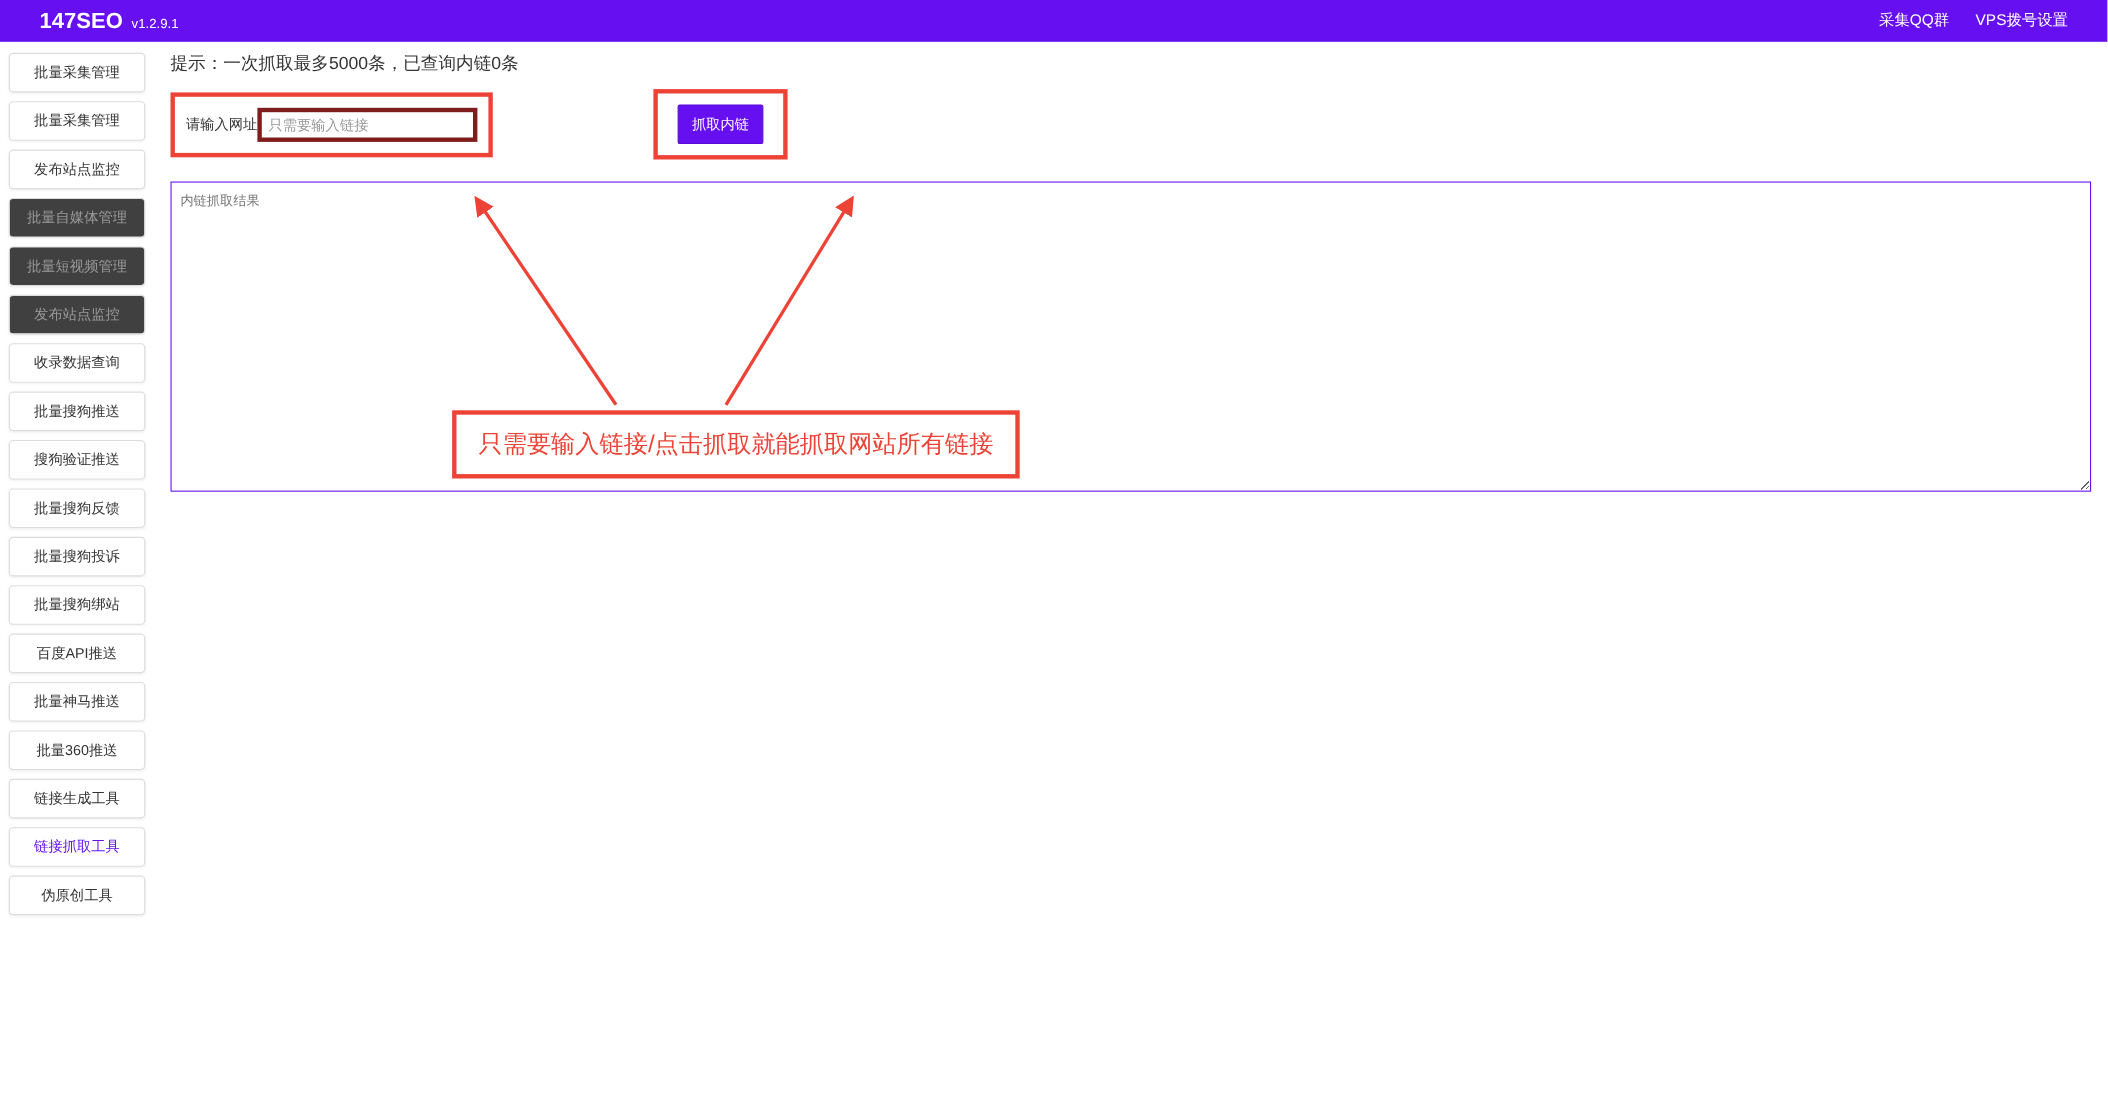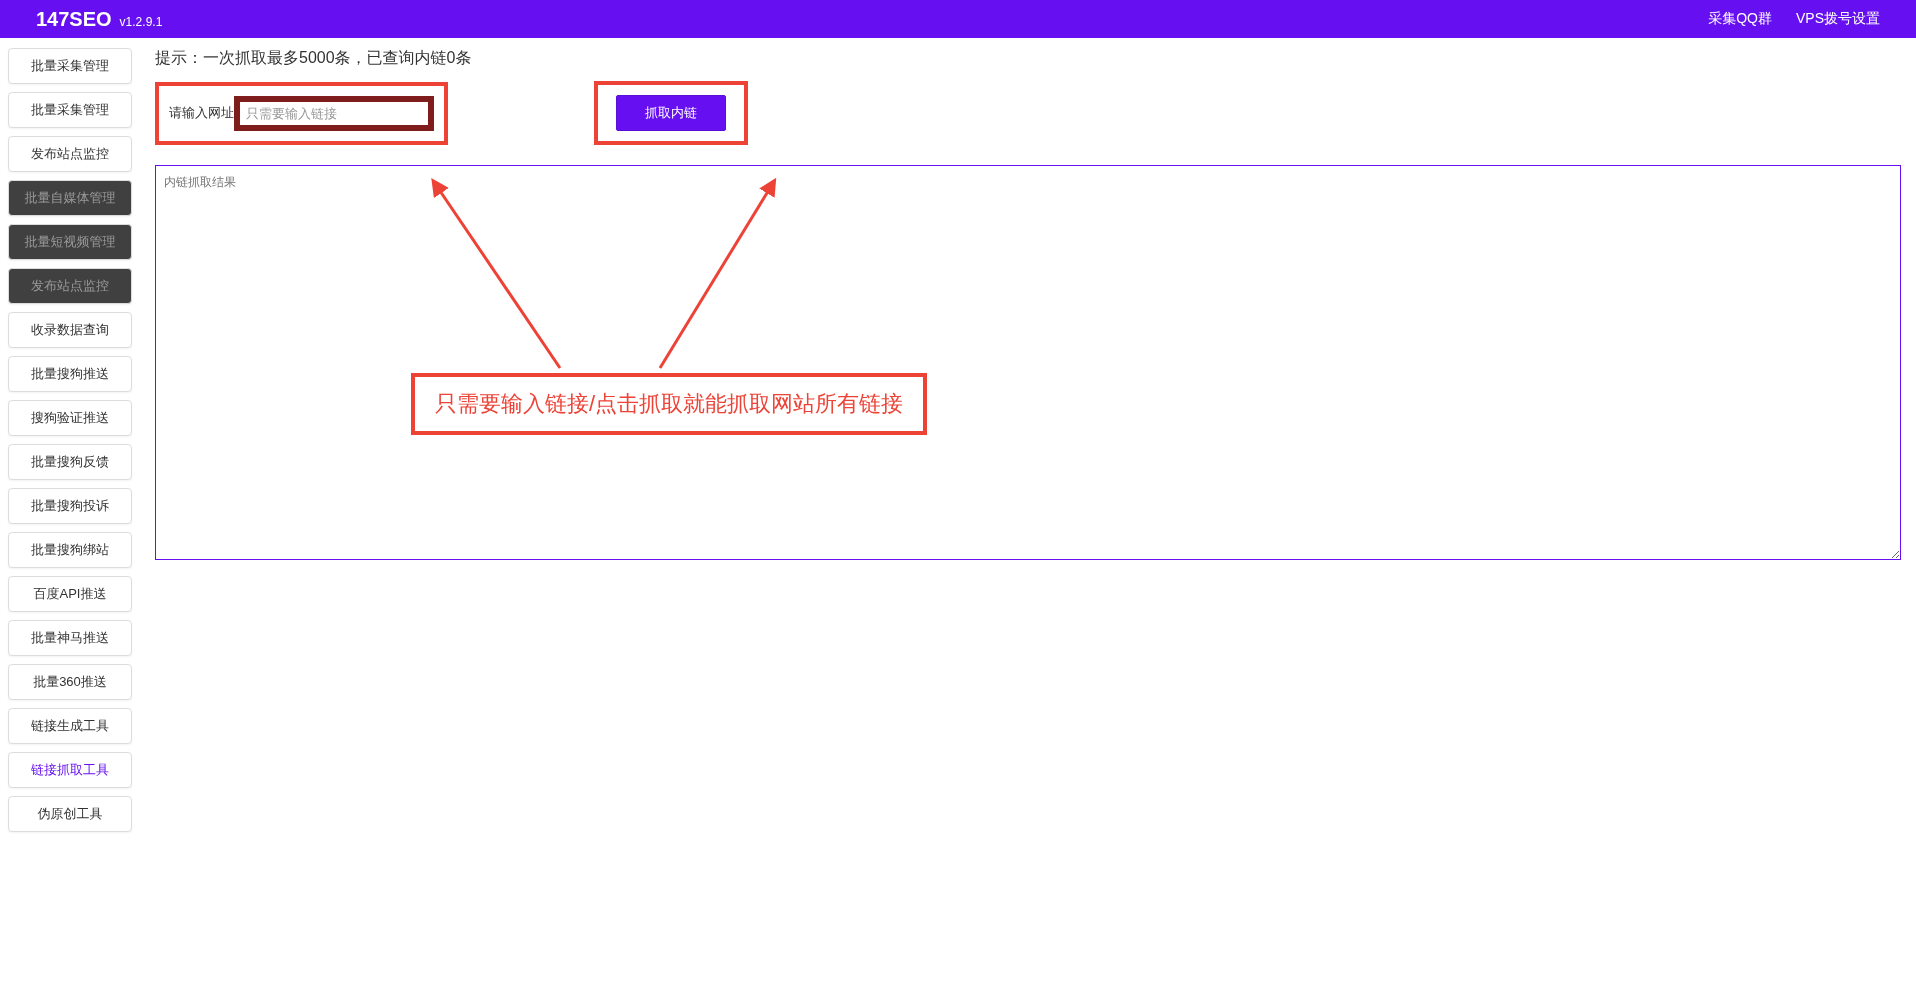--- a/index.html
+++ b/index.html
@@ -94,47 +94,47 @@
       align-items: center;
       border: 4px solid #ed4337;
       padding: 10px;
       position: relative;
     }
     .input-label {
       font-size: 13px;
       color: #333;
     }
     .url-input {
-      border: 6px solid #7f1d1d;
+      border: 4px solid #7f1d1d;
       padding: 4px 6px;
       font-size: 13px;
       width: 200px;
       outline: none;
     }
     .url-input::placeholder {
       color: #999;
     }
     .crawl-button-wrapper {
       border: 4px solid #ed4337;
       padding: 10px 18px;
       margin-left: 130px;
     }
     .crawl-button {
       background: #6610f2;
       color: #ffffff;
       border: 1px solid #5a0fd8;
-      padding: 8px 28px;
+      padding: 8px 12px;
       font-size: 13px;
       cursor: pointer;
       border-radius: 2px;
     }
     .result-area {
       border: 1px solid #6610f2;
       width: 100%;
-      height: 395px;
+      height: 282px;
       padding: 8px;
       font-size: 12px;
       color: #999;
       resize: both;
       outline: none;
       font-family: inherit;
     }
     .annotation-box {
       position: absolute;
       border: 4px solid #ed4337;

